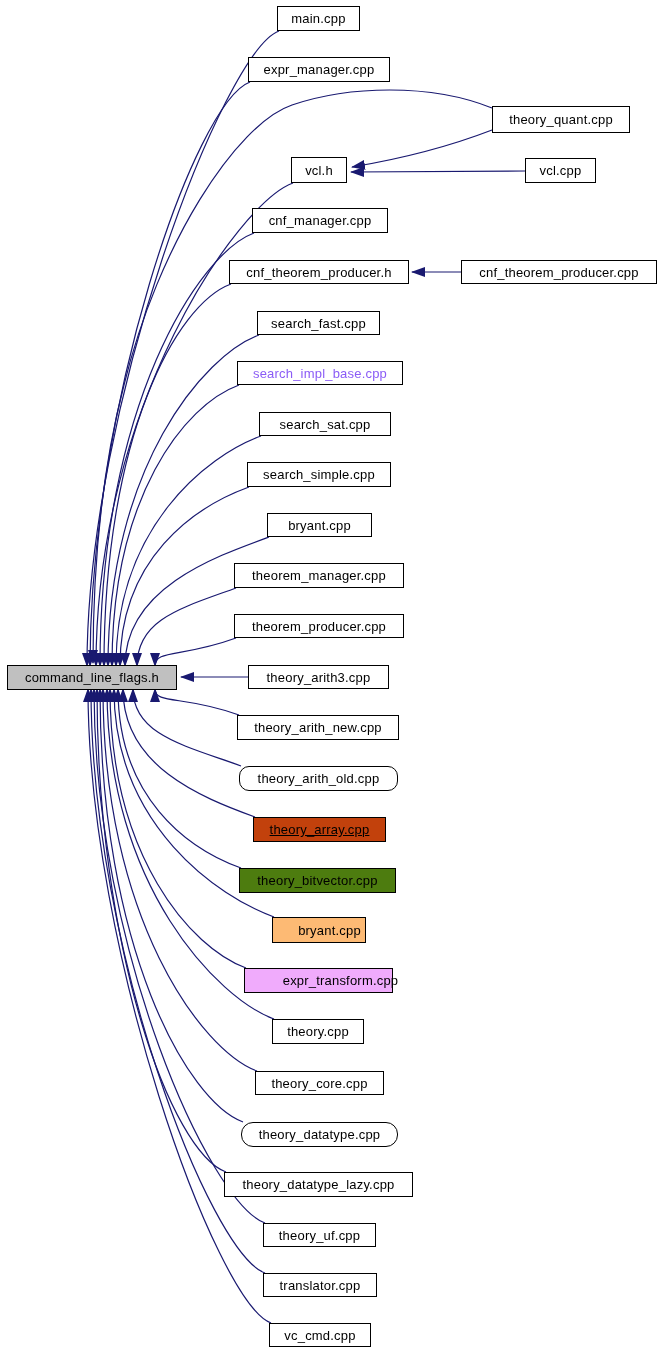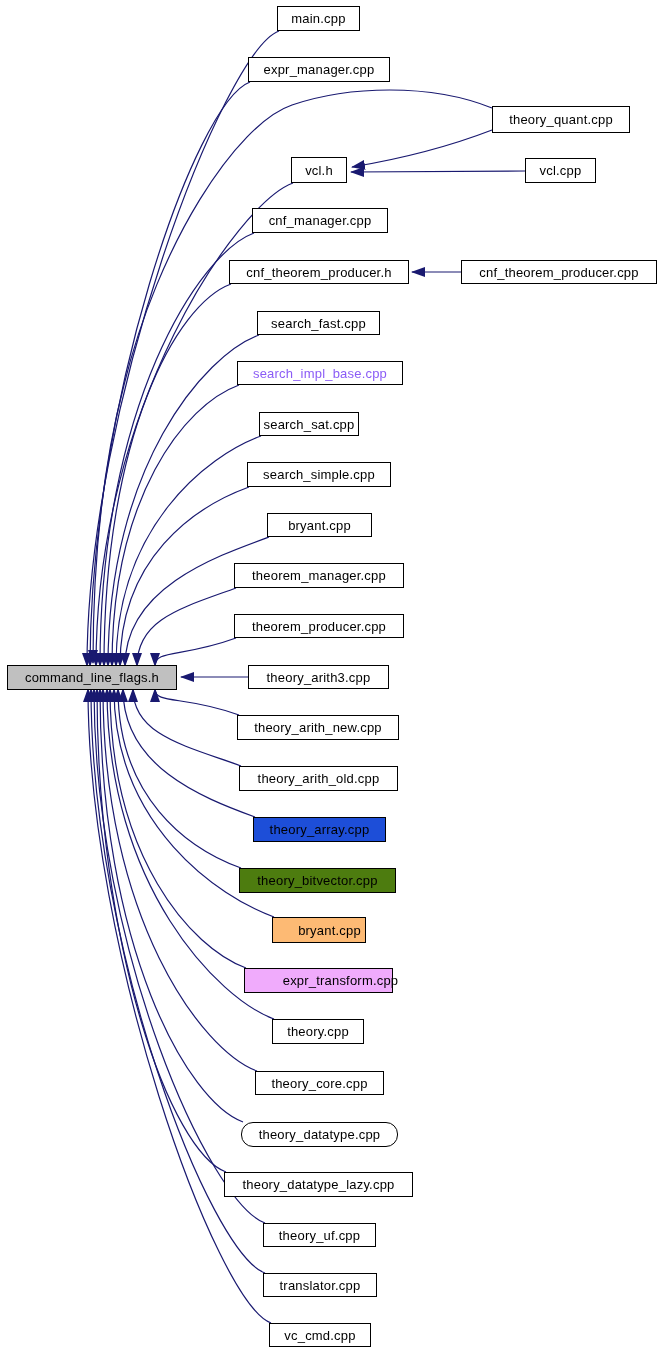--- a/index.html
+++ b/index.html
@@ -68,29 +68,29 @@
       <div class="node" style="left: 277px; top: 6px; width: 83px; height: 25px; background: rgb(255, 255, 255); border-color: rgb(0, 0, 0); color: rgb(0, 0, 0);">main.cpp</div>
       <div class="node" style="left: 248px; top: 57px; width: 142px; height: 25px; background: rgb(255, 255, 255); border-color: rgb(0, 0, 0); color: rgb(0, 0, 0);">expr_manager.cpp</div>
       <div class="node" style="left: 492px; top: 106px; width: 138px; height: 27px; background: rgb(255, 255, 255); border-color: rgb(0, 0, 0); color: rgb(0, 0, 0);">theory_quant.cpp</div>
       <div class="node" style="left: 291px; top: 157px; width: 56px; height: 26px; background: rgb(255, 255, 255); border-color: rgb(0, 0, 0); color: rgb(0, 0, 0);">vcl.h</div>
       <div class="node" style="left: 525px; top: 158px; width: 71px; height: 25px; background: rgb(255, 255, 255); border-color: rgb(0, 0, 0); color: rgb(0, 0, 0);">vcl.cpp</div>
       <div class="node" style="left: 252px; top: 208px; width: 136px; height: 25px; background: rgb(255, 255, 255); border-color: rgb(0, 0, 0); color: rgb(0, 0, 0);">cnf_manager.cpp</div>
       <div class="node" style="left: 229px; top: 260px; width: 180px; height: 24px; background: rgb(255, 255, 255); border-color: rgb(0, 0, 0); color: rgb(0, 0, 0);">cnf_theorem_producer.h</div>
       <div class="node" style="left: 461px; top: 260px; width: 196px; height: 24px; background: rgb(255, 255, 255); border-color: rgb(0, 0, 0); color: rgb(0, 0, 0);">cnf_theorem_producer.cpp</div>
       <div class="node" style="left: 257px; top: 311px; width: 123px; height: 24px; background: rgb(255, 255, 255); border-color: rgb(0, 0, 0); color: rgb(0, 0, 0);">search_fast.cpp</div>
       <div class="node" style="left: 237px; top: 361px; width: 166px; height: 24px; background: rgb(255, 255, 255); border-color: rgb(0, 0, 0); color: #8b5cf6;">search_impl_base.cpp</div>
-      <div class="node" style="left: 259px; top: 412px; width: 100px; height: 24px; background: rgb(255, 255, 255); border-color: rgb(0, 0, 0); color: rgb(0, 0, 0);">search_sat.cpp</div>
+      <div class="node" style="left: 259px; top: 412px; width: 132px; height: 24px; background: rgb(255, 255, 255); border-color: rgb(0, 0, 0); color: rgb(0, 0, 0);">search_sat.cpp</div>
       <div class="node" style="left: 247px; top: 462px; width: 144px; height: 25px; background: rgb(255, 255, 255); border-color: rgb(0, 0, 0); color: rgb(0, 0, 0);">search_simple.cpp</div>
       <div class="node" style="left: 267px; top: 513px; width: 105px; height: 24px; background: rgb(255, 255, 255); border-color: rgb(0, 0, 0); color: rgb(0, 0, 0);">bryant.cpp</div>
       <div class="node" style="left: 234px; top: 563px; width: 170px; height: 25px; background: rgb(255, 255, 255); border-color: rgb(0, 0, 0); color: rgb(0, 0, 0);">theorem_manager.cpp</div>
       <div class="node" style="left: 234px; top: 614px; width: 170px; height: 24px; background: rgb(255, 255, 255); border-color: rgb(0, 0, 0); color: rgb(0, 0, 0);">theorem_producer.cpp</div>
       <div class="node" style="left: 248px; top: 665px; width: 141px; height: 24px; background: rgb(255, 255, 255); border-color: rgb(0, 0, 0); color: rgb(0, 0, 0);">theory_arith3.cpp</div>
       <div class="node" style="left: 237px; top: 715px; width: 162px; height: 25px; background: rgb(255, 255, 255); border-color: rgb(0, 0, 0); color: rgb(0, 0, 0);">theory_arith_new.cpp</div>
-      <div class="node" style="left: 239px; top: 766px; width: 159px; height: 25px; background: rgb(255, 255, 255); border-color: rgb(0, 0, 0); color: rgb(0, 0, 0);">theory_arith_old.cpp</div>
-      <div class="node" style="left: 253px; top: 817px; width: 133px; height: 25px; background: #1d4ed8; border-color: rgb(0, 0, 0); color: rgb(0, 0, 0);">theory_array.cpp</div>
+      <div class="node" style="left: 239px; top: 766px; width: 159px; height: 25px; background: rgb(255, 255, 255); border-color: rgb(0, 0, 0); color: rgb(0, 0, 0); border-radius: 10px;">theory_arith_old.cpp</div>
+      <div class="node" style="left: 253px; top: 817px; width: 133px; height: 25px; background: #c2410c; border-color: rgb(0, 0, 0); color: rgb(0, 0, 0); text-decoration: underline;">theory_array.cpp</div>
       <div class="node" style="left: 239px; top: 868px; width: 157px; height: 25px; background: #4d7c0f; border-color: rgb(0, 0, 0); color: rgb(0, 0, 0);">theory_bitvector.cpp</div>
       <div class="node" style="left: 272px; top: 917px; width: 94px; height: 26px; background: #fdba74; border-color: rgb(0, 0, 0); color: rgb(0, 0, 0); padding-left: 21px;">bryant.cpp</div>
       <div class="node" style="left: 244px; top: 968px; width: 149px; height: 25px; background: #f0abfc; border-color: rgb(0, 0, 0); color: rgb(0, 0, 0); padding-left: 44px;">expr_transform.cpp</div>
       <div class="node" style="left: 272px; top: 1019px; width: 92px; height: 25px; background: rgb(255, 255, 255); border-color: rgb(0, 0, 0); color: rgb(0, 0, 0);">theory.cpp</div>
       <div class="node" style="left: 255px; top: 1071px; width: 129px; height: 24px; background: rgb(255, 255, 255); border-color: rgb(0, 0, 0); color: rgb(0, 0, 0);">theory_core.cpp</div>
       <div class="node" style="left: 241px; top: 1122px; width: 157px; height: 25px; background: rgb(255, 255, 255); border-color: rgb(0, 0, 0); color: rgb(0, 0, 0); border-radius: 12px;">theory_datatype.cpp</div>
       <div class="node" style="left: 224px; top: 1172px; width: 189px; height: 25px; background: rgb(255, 255, 255); border-color: rgb(0, 0, 0); color: rgb(0, 0, 0);">theory_datatype_lazy.cpp</div>
       <div class="node" style="left: 263px; top: 1223px; width: 113px; height: 24px; background: rgb(255, 255, 255); border-color: rgb(0, 0, 0); color: rgb(0, 0, 0);">theory_uf.cpp</div>
       <div class="node" style="left: 263px; top: 1273px; width: 114px; height: 24px; background: rgb(255, 255, 255); border-color: rgb(0, 0, 0); color: rgb(0, 0, 0);">translator.cpp</div>
       <div class="node" style="left: 269px; top: 1323px; width: 102px; height: 24px; background: rgb(255, 255, 255); border-color: rgb(0, 0, 0); color: rgb(0, 0, 0);">vc_cmd.cpp</div>

